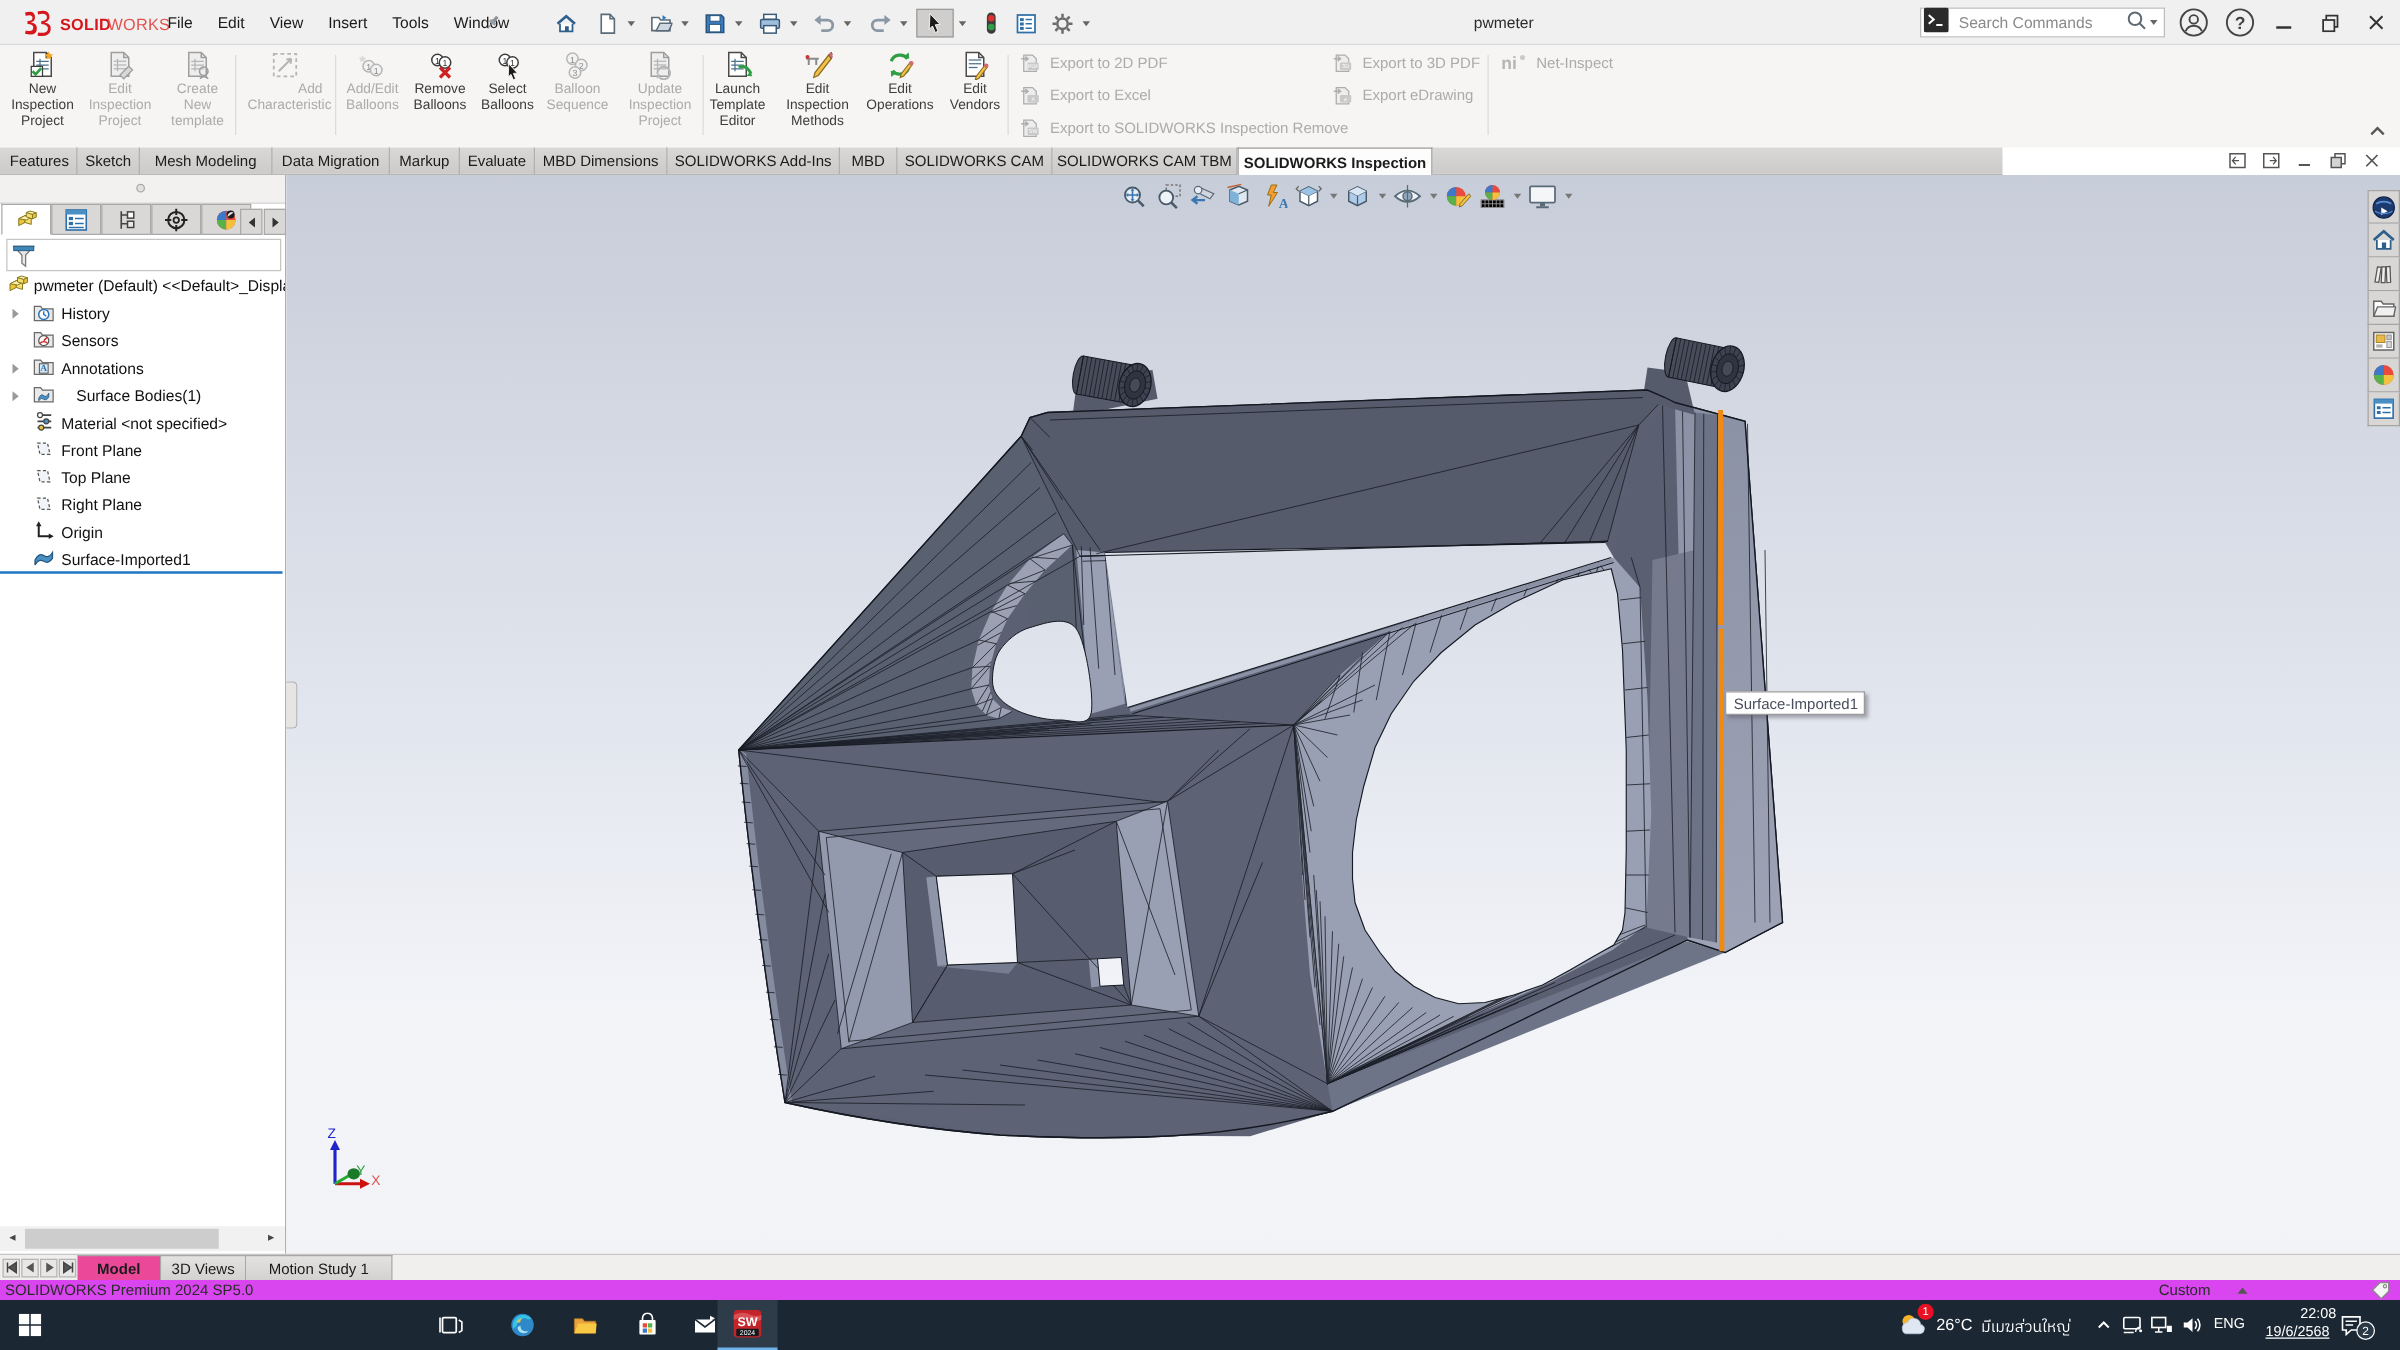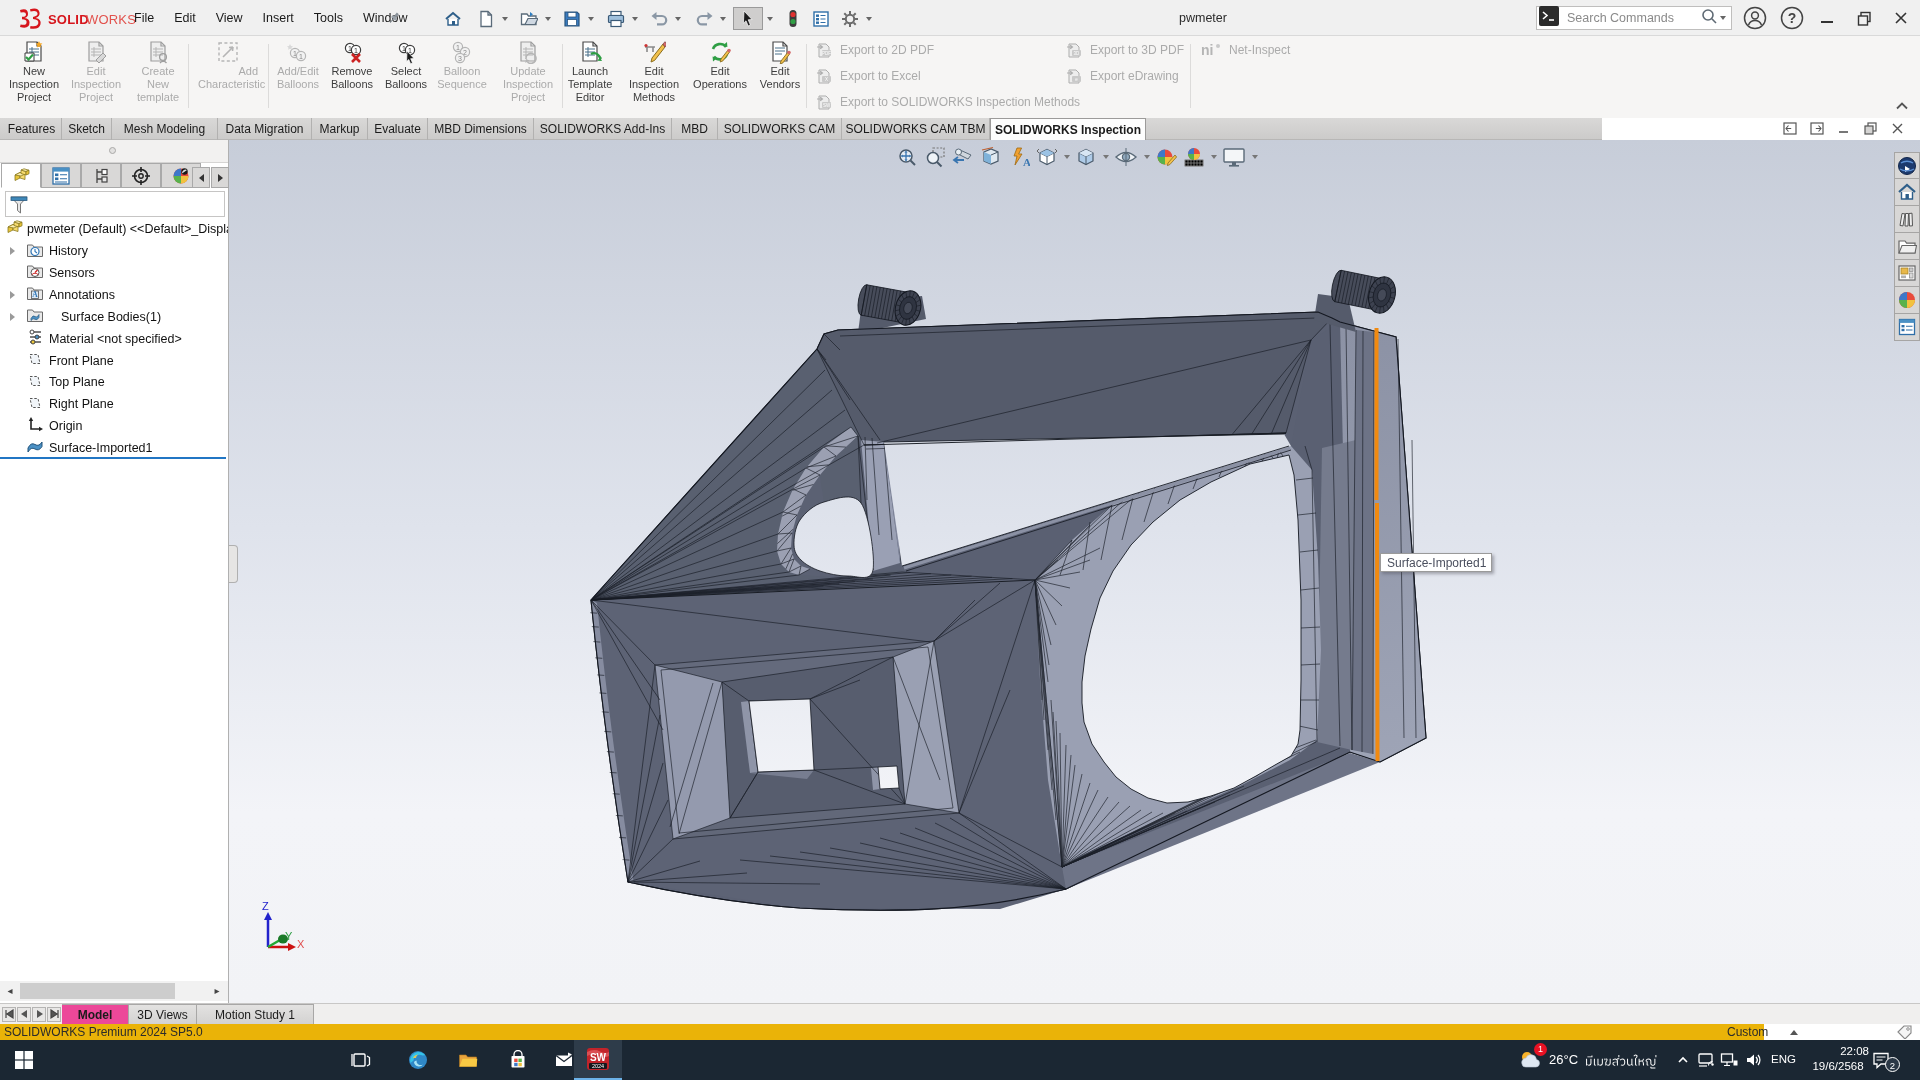--- a/index.html
+++ b/index.html
@@ -420,21 +420,21 @@
       </svg>
       <span>Export to Excel</span>
     </div>
     <div class="smallbtn" style="left:816px;top:56px;">
       <svg width="17" height="16" viewBox="0 0 17 16">
         <path d="M3,2 H10 L13,5 V15 H3 Z" fill="#ededed" stroke="#adadad" stroke-width="1"></path>
         <rect x="6" y="8" width="9" height="6" rx="1" fill="#c9c9c9"></rect>
         <text x="10.5" y="12.8" font-size="4.5" text-anchor="middle" fill="#fff" font-family="Liberation Sans">SW</text>
         <path d="M1,5 h5 M4.2,3.2 L6.4,5 L4.2,6.8" stroke="#adadad" stroke-width="1.2" fill="none"></path>
       </svg>
-      <span>Export to SOLIDWORKS Inspection Methods</span>
+      <span>Export to SOLIDWORKS Inspection Remove</span>
     </div>
     <div class="smallbtn" style="left:1066px;top:4px;">
       <svg width="17" height="16" viewBox="0 0 17 16">
         <path d="M3,2 H10 L13,5 V15 H3 Z" fill="#ededed" stroke="#adadad" stroke-width="1"></path>
         <rect x="6" y="8" width="9" height="6" rx="1" fill="#c9c9c9"></rect>
         <text x="10.5" y="12.8" font-size="4.5" text-anchor="middle" fill="#fff" font-family="Liberation Sans">3D</text>
         <path d="M1,5 h5 M4.2,3.2 L6.4,5 L4.2,6.8" stroke="#adadad" stroke-width="1.2" fill="none"></path>
       </svg>
       <span>Export to 3D PDF</span>
     </div>
@@ -1208,21 +1208,21 @@
     <div class="navbtn" style="left:32px;"><svg width="13" height="12" viewBox="0 0 13 12">
         <path d="M4,2 L10,6 l-6,4 Z" fill="#555"></path>
       </svg></div>
     <div class="navbtn" style="left:47px;"><svg width="13" height="12" viewBox="0 0 13 12">
         <path d="M10,2 v8 M3,2 L9,6 l-6,4 Z" stroke="#444" stroke-width="1.2" fill="#555"></path>
       </svg></div>
     <div class="mtab active" style="left:62px;width:67px;">Model</div>
     <div class="mtab" style="left:129px;width:68px;">3D Views</div>
     <div class="mtab" style="left:197px;width:117px;">Motion Study 1</div>
   </div>
-<div class="abs" style="left:0;top:1024px;width:1764px;height:16px;background:#eab308;">
+<div class="abs" style="left:0;top:1024px;width:1920px;height:16px;background:#d946ef;">
     <span style="position:absolute;left:4px;top:1px;font-size:12px;color:#2b2b2b;">SOLIDWORKS Premium 2024 SP5.0</span>
     <span style="position:absolute;left:1727px;top:1px;font-size:12px;color:#2b2b2b;">Custom</span>
     <span style="position:absolute;left:1790px;top:6px;width:0;height:0;border-left:4px solid transparent;border-right:4px solid transparent;border-bottom:5px solid #555;"></span>
     <span style="position:absolute;left:1897px;top:1px;"><svg width="16" height="14" viewBox="0 0 16 14">
         <path d="M1,7 L7,1 H14 V8 L8,14 Z" fill="#f6f6f6" stroke="#888" stroke-width="1.1"></path>
         <circle cx="11" cy="4" r="1.3" fill="none" stroke="#888" stroke-width="0.9"></circle>
       </svg></span>
   </div>
 <div class="abs" style="left:0;top:1040px;width:1920px;height:40px;background:#1b2733;">
     <div class="abs qbtn" style="left:0;top:0;width:48px;height:40px;">
@@ -1316,21 +1316,21 @@
       </svg>
     </div>
     <div class="trayicon" style="left:1745px;top:12px;">
       <svg width="18" height="16" viewBox="0 0 18 16">
         <path d="M2,6 h3 l4,-3.5 v11 L5,10 H2 Z" fill="#fff"></path>
         <path d="M11,5 a4.5,4.5 0 0 1 0,6 M13,3 a7.5,7.5 0 0 1 0,10" fill="none" stroke="#fff" stroke-width="1.3"></path>
       </svg>
     </div>
     <span class="traytxt" style="left:1771px;top:13px;font-size:11.5px;">ENG</span>
     <span class="traytxt" style="left:1807px;top:5px;font-size:11.5px;width:62px;text-align:right;">22:08</span>
-    <span class="traytxt" style="left:1807px;top:20px;font-size:11.5px;width:62px;text-align:center;">19/6/2568</span>
+    <span class="traytxt" style="left:1807px;top:20px;font-size:11.5px;width:62px;text-align:center;text-decoration:underline;">19/6/2568</span>
     <div class="trayicon" style="left:1872px;top:11px;">
       <svg width="18" height="18" viewBox="0 0 18 18">
         <path d="M2,2.5 H16 V13 H9 L5,16.5 V13 H2 Z" fill="none" stroke="#fff" stroke-width="1.3"></path>
         <path d="M4.5,6 h9 M4.5,9 h6" stroke="#fff" stroke-width="1.2"></path>
       </svg>
       <span style="position:absolute;right:-10px;top:6px;width:15px;height:15px;border-radius:50%;background:#2b3846;border:1px solid #fff;color:#fff;font-size:9.5px;line-height:15px;text-align:center;">2</span>
     </div>
   </div>
 <div class="abs" style="left:229px;top:545px;width:9px;height:38px;background:#e6e5e4;border:1px solid #b0b0b0;border-left:none;border-radius:0 4px 4px 0;"></div>
 </body></html>

